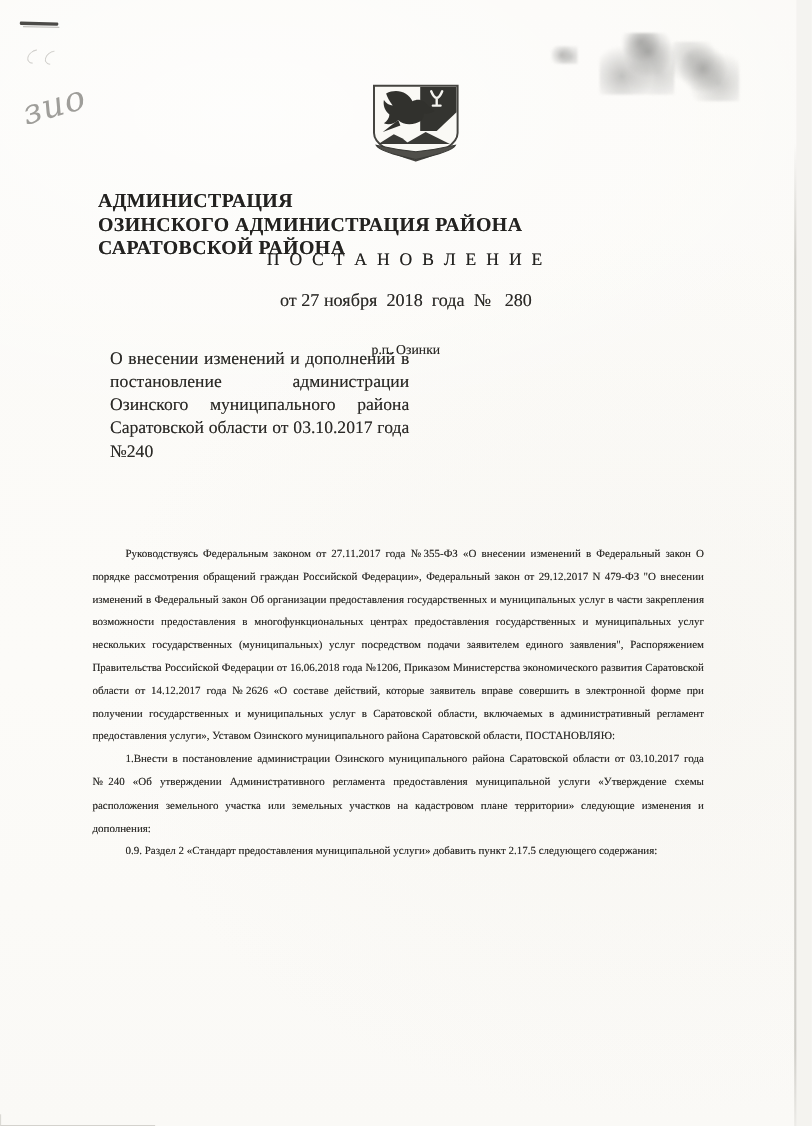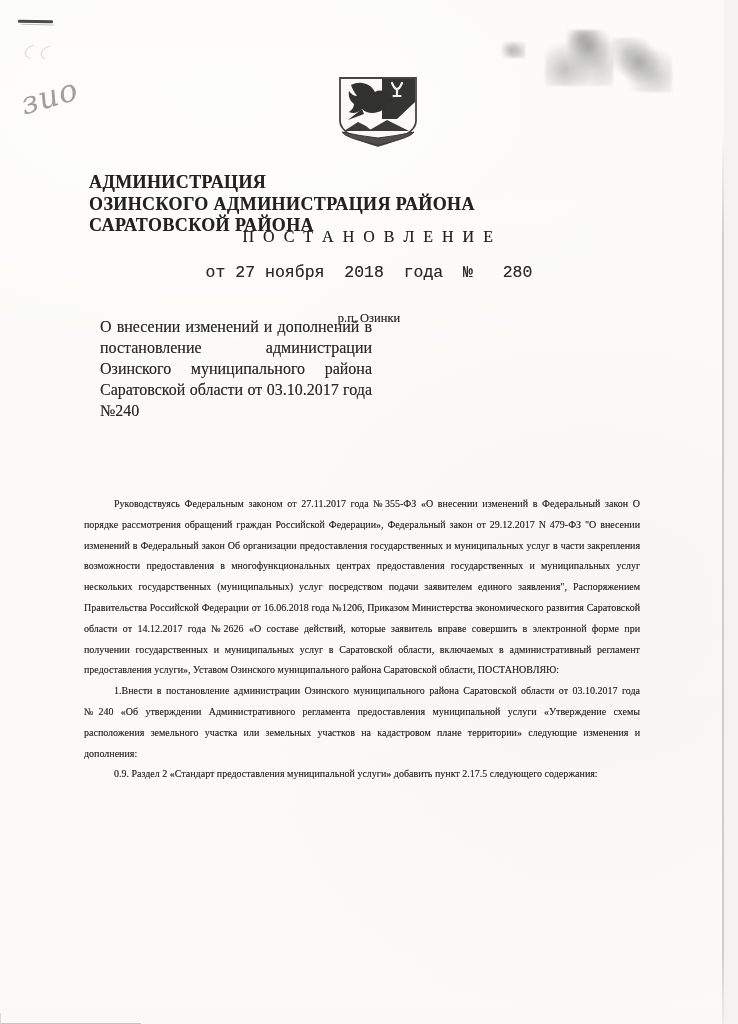--- a/index.html
+++ b/index.html
@@ -51,21 +51,21 @@
 
   
   .emblem { left:333px; top:75px; width:90px; height:74px; }
 
   
   .org { left:89px; top:149px; width:560px; font-weight:bold;
     font-size:18px; line-height:21.5px; letter-spacing:.4px; color:#232220;margin-top:23px; }
   .doctype { left:89px; top:228px; width:560px; text-align:center; font-weight:normal;
     font-size:16px; letter-spacing:2.5px; white-space:pre; color:#232220; }
   .dateline { left:89px; top:263px; width:560px; text-align:center;
-    font-size:16.5px; white-space:pre;font-family:Liberation Mono, monospace; }
+    font-size:16.5px; white-space:pre; }
   .place { left:89px; top:311px; width:560px; text-align:center; font-size:12.5px; }
 
   
   .subject { left:100px; top:316px; width:272px; font-size:16px; line-height:21px;
     text-align:justify; }
 
   
   .body-text { left:84px; top:494px; width:556px; font-size:10px; line-height:20.8px;
     text-align:justify; }
   .body-text p { margin:0; text-indent:30px; }

